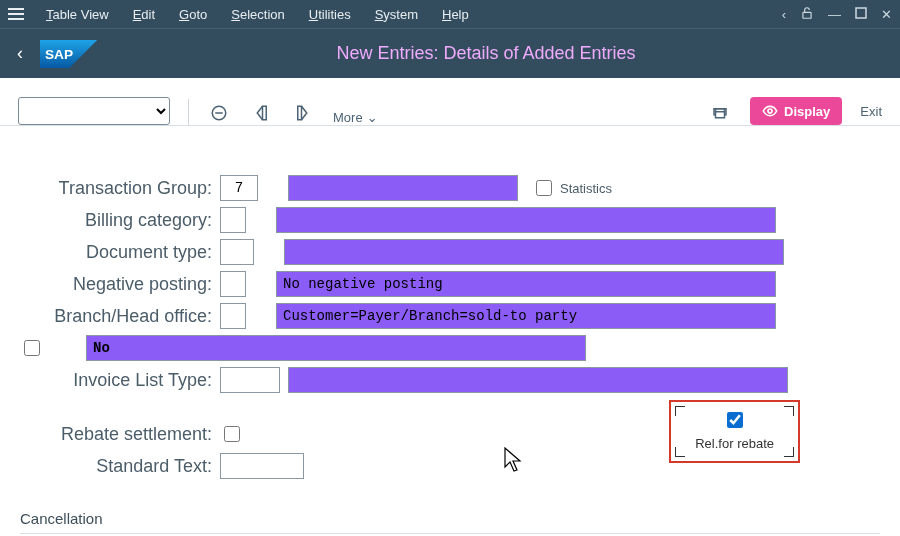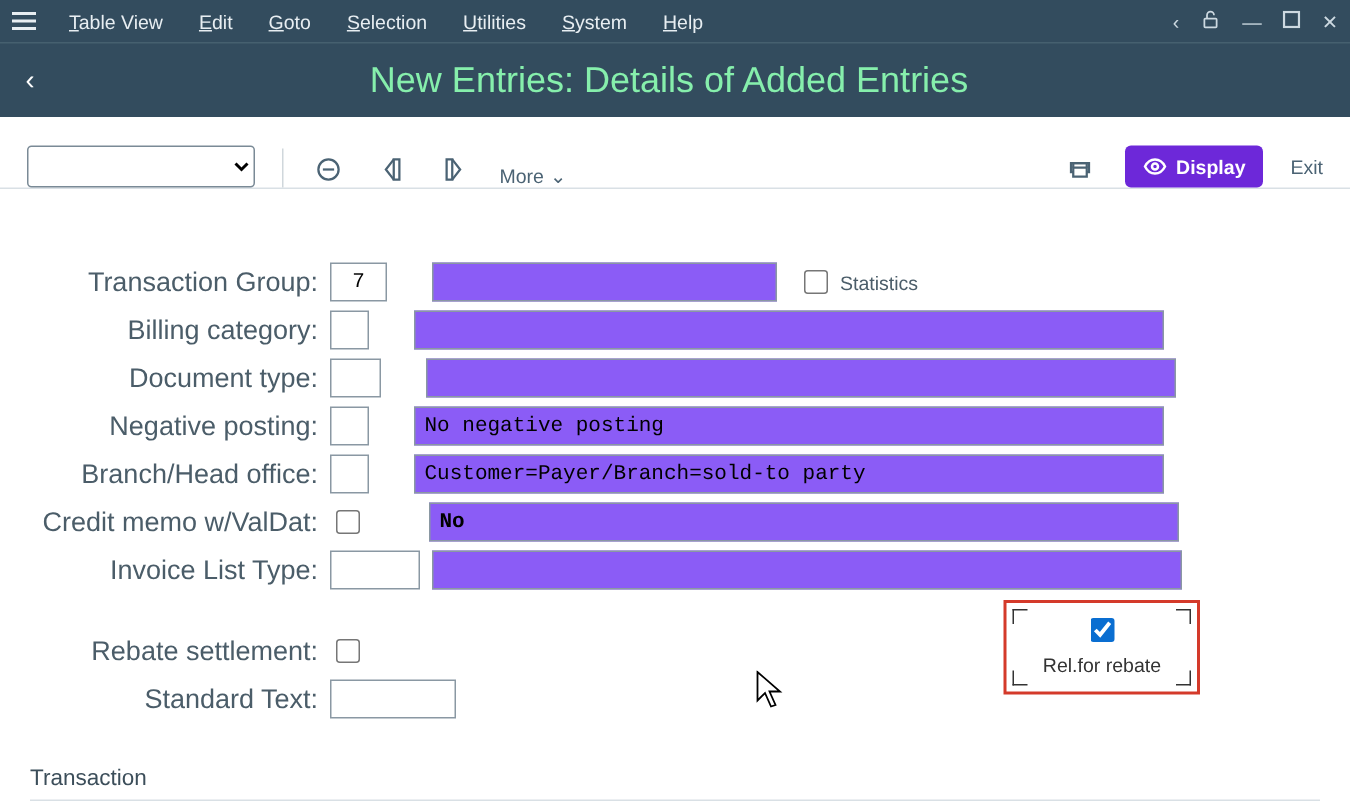--- a/index.html
+++ b/index.html
@@ -31,38 +31,38 @@
     background: #334c5e;
     height: 50px;
     display: flex;
     align-items: center;
     color: #fff;
     border-top: 1px solid #46606f;
   }
   .headerbar .back { width: 40px; display:flex; justify-content:center; align-items:center; font-size:18px; }
   .headerbar .logo { width:80px; display:flex; align-items:center; }
   .headerbar .logo svg { height:28px; }
-  .headerbar .title { flex:1; text-align:center; font-size:24px; font-weight:400; color:#86efac; padding-right:48px;}
+  .headerbar .title { flex:1; text-align:center; font-size:18px; font-weight:400; color:#f0abfc; padding-right:48px;}
   .toolbar {
     height: 48px;
     display:flex;
     align-items:flex-end;
     padding: 0 18px;
     border-bottom: 1px solid #d9e0e5;
     gap: 18px;
   }
   .toolbar select.combo {
     width: 152px; height:28px; border:1px solid #7a8a96; border-radius:3px; background:#fff;
   }
   .toolbar .sep { width:1px; height:26px; background:#d0d7dc; }
   .toolbar .icon-btn { width:24px; height:24px; display:flex; align-items:center; justify-content:center; color:#4b6374; cursor:pointer; }
   .toolbar .more { color:#4b6374; display:flex; align-items:center; gap:4px; cursor:pointer; }
   .toolbar .right { margin-left:auto; display:flex; align-items:center; gap:18px; }
   .toolbar .display-btn {
-    background:#6d28d9; color:#fff; border:none; border-radius:4px; padding:6px 12px; font-weight:bold; font-size:13px;
+    background:#ec4899; color:#fff; border:none; border-radius:4px; padding:6px 12px; font-weight:bold; font-size:13px;
     display:flex; align-items:center; gap:6px; cursor:pointer;
   }
   .toolbar .exit { color:#4b6374; cursor:pointer; }
   .content { padding: 20px 20px 10px 20px; }
   .form { margin-top: 26px; }
   .form-row { display:flex; align-items:center; height:32px; }
   .form-row .label { width:200px; text-align:right; padding-right:8px; color:#4b5d69; font-size:18px; }
   .form-row .small-input {
     width: 38px; height:26px; border:1px solid #8a98a3; background:#fff; text-align:center;
     font-family: 'Courier New', monospace; font-size:14px;
@@ -122,20 +122,30 @@
       <svg width="12" height="12" viewBox="0 0 12 12" fill="none" stroke="#cdd9e1" stroke-width="1.5">
           <rect x="1" y="1" width="10" height="10"></rect>
         </svg>
     </span>
     <span>✕</span>
   </div>
 </div>
 
 <div class="headerbar">
   <div class="back">‹</div>
+  <div class="logo">
+    <svg viewBox="0 0 92 45">
+        <linearGradient id="g" x1="0" y1="0" x2="0" y2="1">
+          <stop offset="0" stop-color="#1fa3e8"></stop>
+          <stop offset="1" stop-color="#065aa3"></stop>
+        </linearGradient>
+        <polygon points="0,0 92,0 47,45 0,45" fill="url(#g)"></polygon>
+        <text x="8" y="30" font-family="Arial" font-weight="bold" font-size="22" fill="#fff">SAP</text>
+      </svg>
+  </div>
   <div class="title">New Entries: Details of Added Entries</div>
 </div>
 
 <div class="toolbar">
   <select class="combo"></select>
   <div class="sep"></div>
   <div class="icon-btn">
     <svg width="18" height="18" viewBox="0 0 24 24" fill="none" stroke="#4b6374" stroke-width="2">
         <circle cx="12" cy="12" r="9"></circle>
         <line x1="7" y1="12" x2="17" y2="12"></line>
@@ -207,21 +217,20 @@
       <input class="long-input" readonly="" value="No negative posting" style="">
     </div>
 
     <div class="form-row">
       <div class="label">Branch/Head office:</div>
       <input class="small-input" style="width: 26px;">
       <input class="long-input" readonly="" value="Customer=Payer/Branch=sold-to party" style="">
     </div>
 
     <div class="form-row">
-      <div class="label">Credit memo w/ValDat:</div>
       <input type="checkbox" class="chk" style="margin-left: 4px;">
       <input class="long-input" style="margin-left: 46px; font-weight: bold;" readonly="" value="No">
     </div>
 
     <div class="form-row">
       <div class="label">Invoice List Type:</div>
       <input class="small-input il-input" style="">
       <input class="long-input" style="margin-left: 8px;" readonly="">
     </div>
 
@@ -241,18 +250,18 @@
       </div>
     </div>
 
     <div class="form-row">
       <div class="label">Standard Text:</div>
       <input class="std-input" style="">
     </div>
 
   </div>
 
-  <div class="section-title">Transaction</div>
+  <div class="section-title">Cancellation</div>
 </div>
 
 <svg class="cursor" width="20" height="26" viewBox="0 0 20 26">
     <path d="M1 1 L1 20 L6 15 L10 24 L13 23 L9 14 L16 14 Z" fill="#fff" stroke="#000" stroke-width="1.2"></path>
   </svg>
 
 </body></html>

